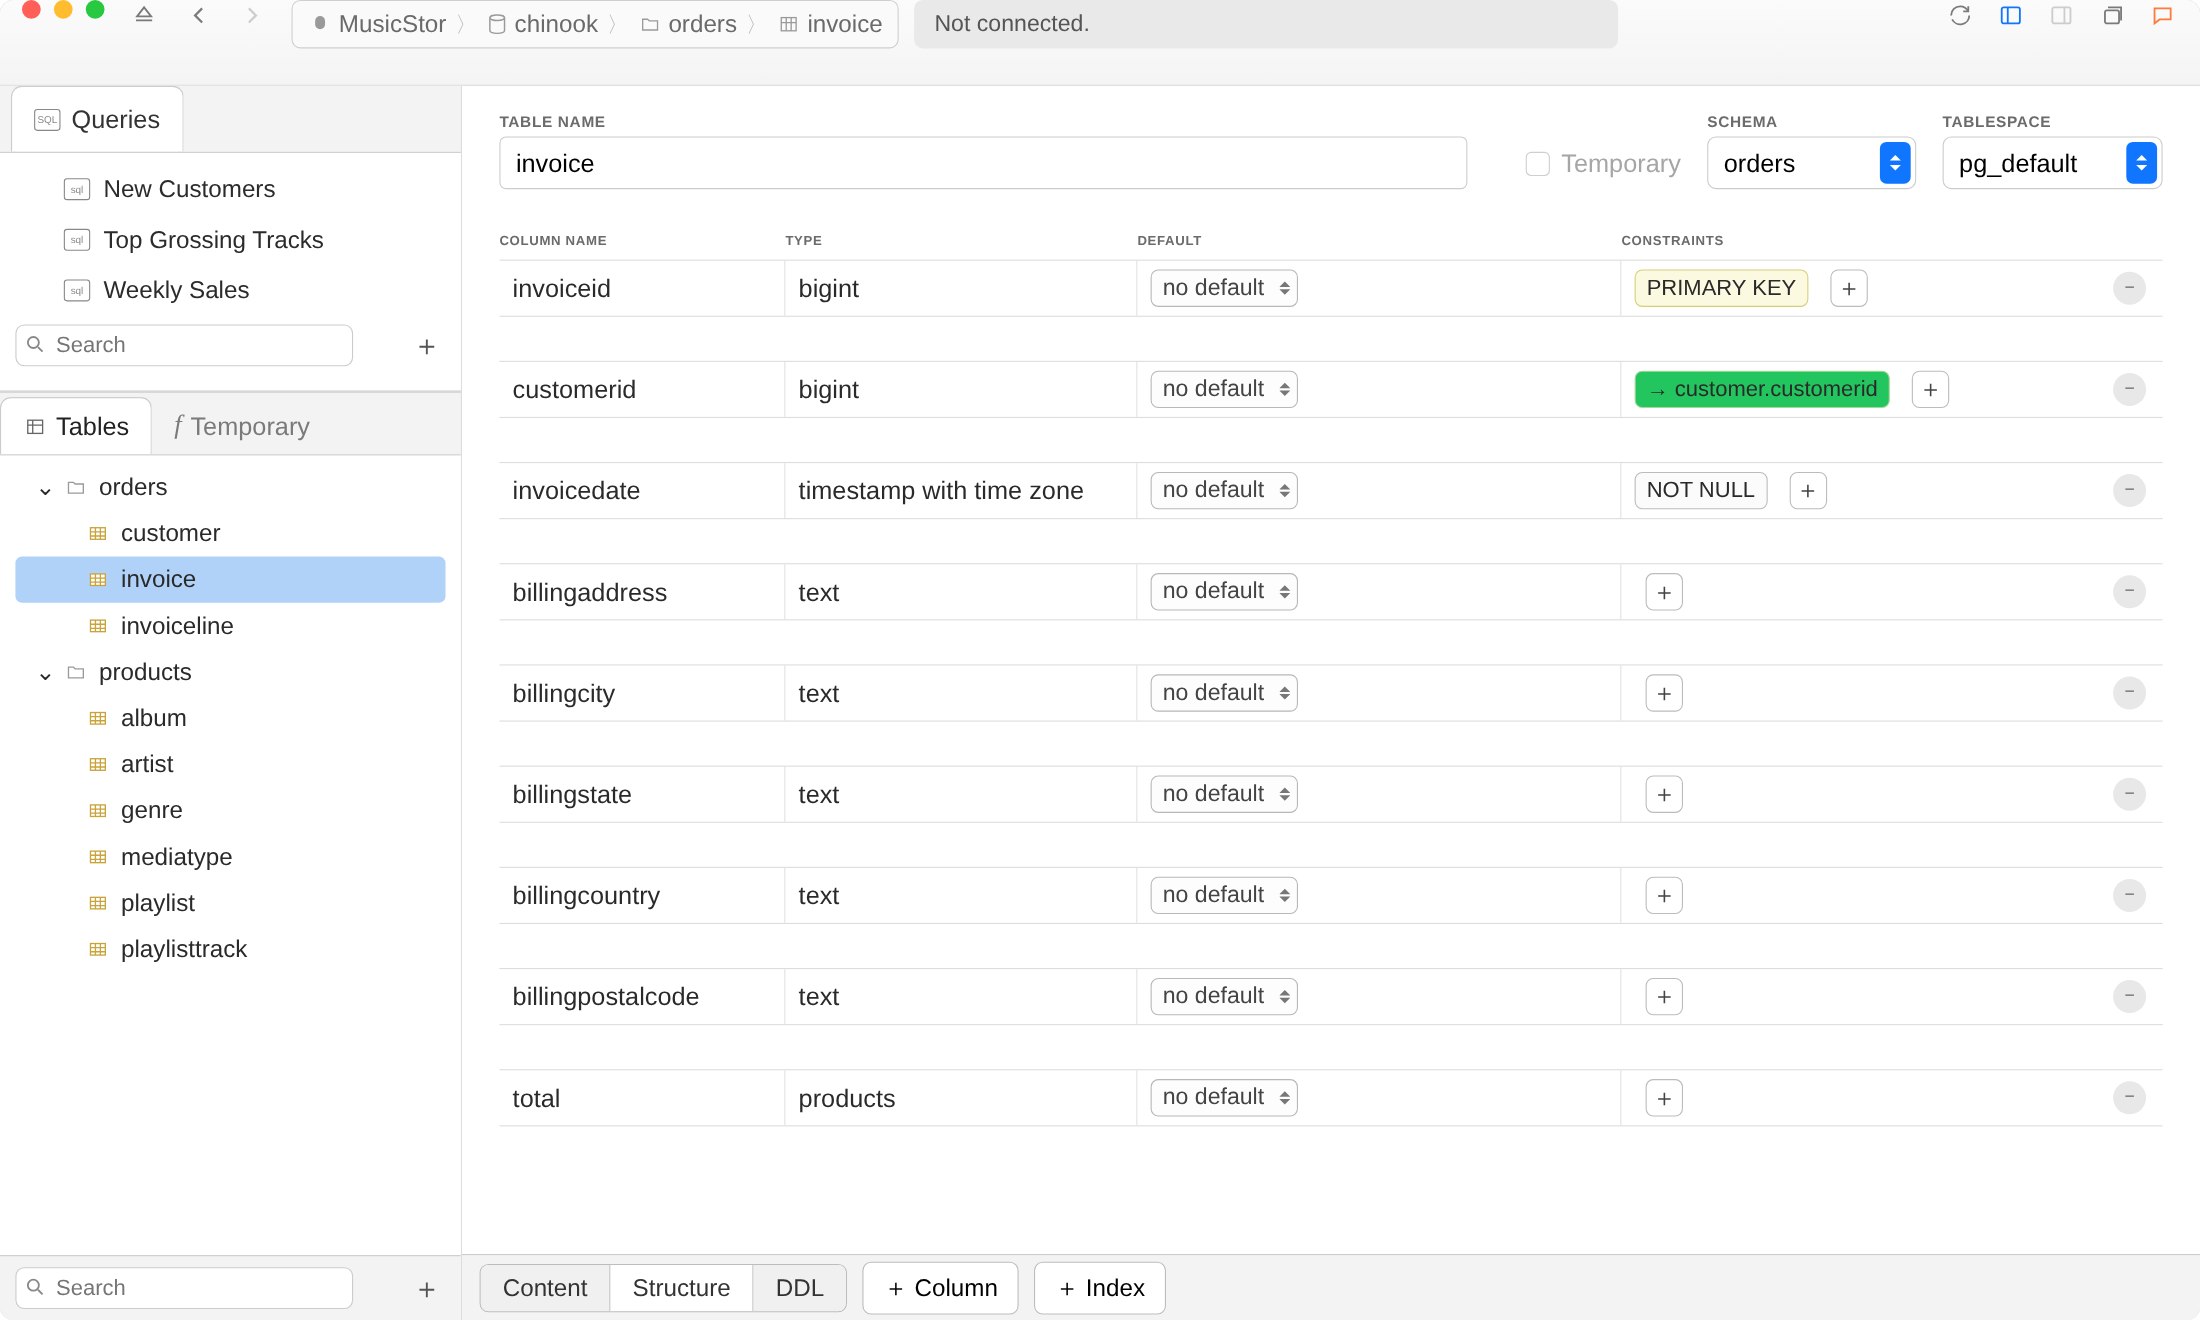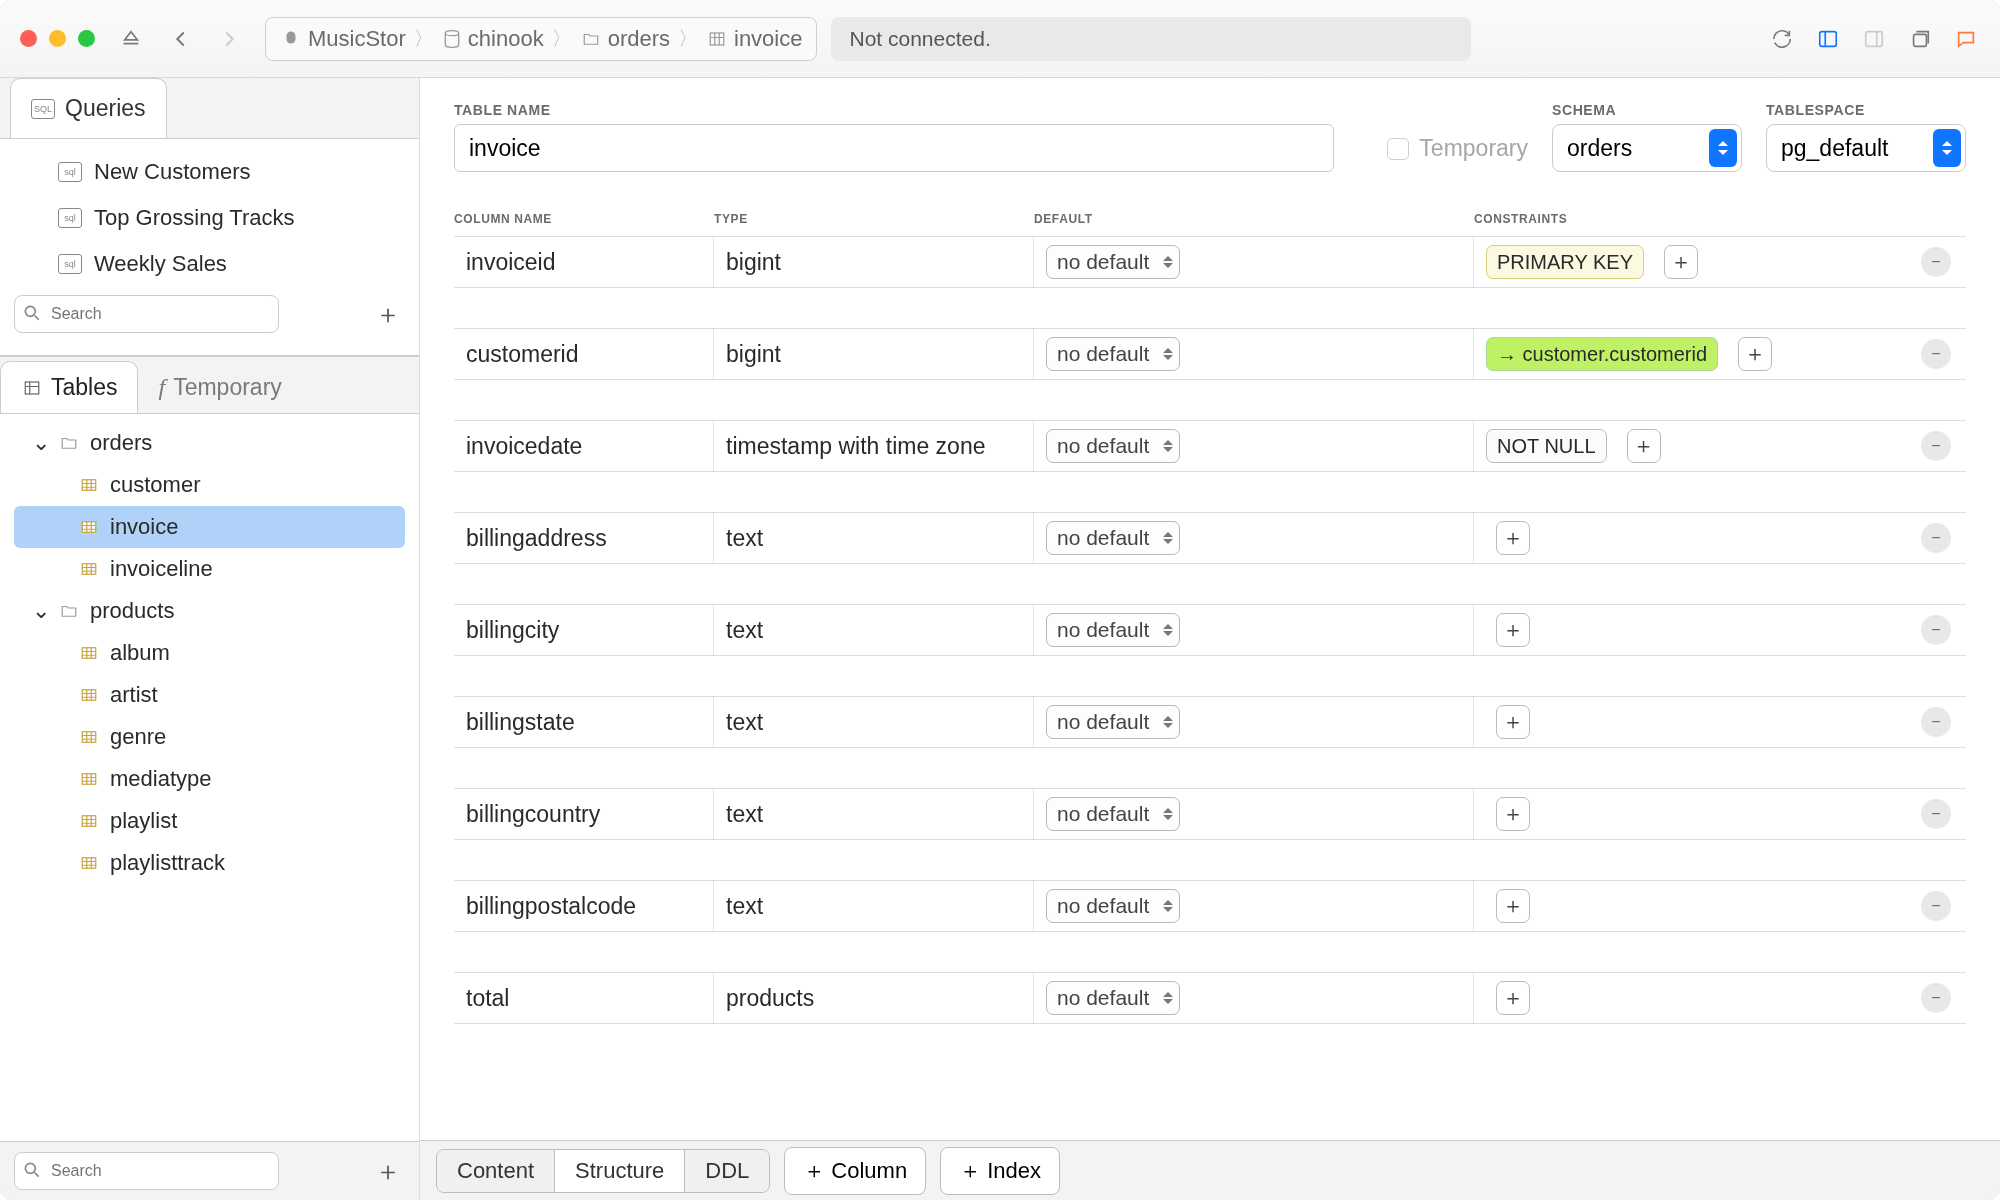--- a/index.html
+++ b/index.html
@@ -1,36 +1,36 @@
 <!DOCTYPE html>
 <html><head>
 <meta charset="utf-8">
 <style>
 * { margin:0; padding:0; box-sizing:border-box; font-family:-apple-system,BlinkMacSystemFont,"Segoe UI",sans-serif; }
 body { width:2000px; height:1200px; background:#fff; overflow:hidden; border-radius:14px; box-shadow:0 0 0 1px rgba(0,0,0,0.08); }
-.toolbar { height:78px; display:flex; align-items:center; padding:0 20px; gap:14px; background:linear-gradient(#fbfbfb,#f4f4f4); border-bottom:1px solid #d9d9d9; }
+.toolbar { height:78px; display:flex; align-items:flex-start; padding:0 20px; gap:14px; background:linear-gradient(#fbfbfb,#f4f4f4); border-bottom:1px solid #d9d9d9; }
 .traffic { display:flex; gap:12px; margin-right:8px; }
 .tl { width:17px; height:17px; border-radius:50%; }
 .red{background:#ff5f57;} .yel{background:#febc2e;} .grn{background:#28c840;}
 .tb-ico { width:28px; height:28px; display:flex; align-items:center; justify-content:center; color:#7a7a7a; }
 .tb-ico svg { width:22px; height:22px; }
 .nav-arrows { display:flex; gap:20px; margin:0 8px; }
 .breadcrumb { display:flex; align-items:center; height:44px; border:1px solid #cfcfcf; border-radius:8px; background:#fafafa; padding:0 14px; gap:6px; }
 .bc-item { display:flex; align-items:center; gap:6px; color:#6a6a6a; font-size:22px; }
 .bc-sep { color:#bbb; font-size:20px; margin:0 2px; }
 .status-pill { flex:0 0 auto; height:44px; border-radius:8px; background:#e9e9e9; color:#555; display:flex; align-items:center; padding:0 18px; font-size:21px; min-width:640px; }
 .toolbar-right { margin-left:auto; display:flex; gap:18px; align-items:center; }
 .main { display:flex; height:calc(100% - 78px); }
 .sidebar { width:420px; background:#f3f3f3; border-right:1px solid #ddd; display:flex; flex-direction:column; }
 .side-tab { height:60px; display:flex; align-items:center; }
 .side-tab .tab { height:60px; display:flex; align-items:center; padding:0 20px; gap:10px; font-size:23px; color:#333; background:#fff; border:1px solid #ccc; border-bottom:none; border-radius:10px 10px 0 0; margin-left:10px; }
 .side-panel { background:#fff; border-top:1px solid #ccc; border-bottom:1px solid #ccc; padding:10px 0; }
 .side-item { display:flex; align-items:center; gap:12px; padding:10px 24px 10px 58px; font-size:22px; color:#2b2b2b; }
 .side-search { margin:8px 14px 12px; display:flex; align-items:center; gap:8px; }
-.side-search input { flex:1; height:38px; border:1px solid #ccc; border-radius:8px; padding:0 20px 0 36px; font-size:16px; background:#fff; }
+.side-search input { flex:1; height:38px; border:1px solid #ccc; border-radius:8px; padding:0 4px 0 36px; font-size:20px; background:#fff; }
 .side-search .srch-wrap { position:relative; flex:1; }
 .side-search .srch-ico { position:absolute; left:8px; top:8px; color:#888; }
 .plus-btn { width:34px; height:34px; display:flex; align-items:center; justify-content:center; color:#555; font-size:26px; }
 .sec2 { border-top:1px solid #ccc; flex:1; display:flex; flex-direction:column; overflow:hidden;justify-content:space-between; }
 .sec2-tabs { display:flex; height:56px; align-items:flex-end; }
 .sec2-tabs .t { padding:12px 20px; font-size:23px; display:flex; align-items:center; gap:8px; color:#7a7a7a; }
 .sec2-tabs .t.active { background:#fff; border:1px solid #ccc; border-bottom:none; border-radius:10px 10px 0 0; color:#222; }
 .tree { flex:1; background:#fff; overflow:auto; border-top:1px solid #ccc; padding:8px 0; }
 .tree-item { display:flex; align-items:center; gap:10px; padding:8px 14px; font-size:22px; color:#2a2a2a; }
 .tree-item.depth1 { padding-left:32px; }
@@ -50,21 +50,21 @@
 .chk .box { width:22px; height:22px; border:1.5px solid #cfcfcf; border-radius:5px; }
 .colheaders { display:grid; grid-template-columns:260px 320px 440px 1fr 60px; gap:0; padding:8px 0 10px; font-size:12px; font-weight:600; letter-spacing:0.6px; color:#6b6b6b; }
 .col-row { display:grid; grid-template-columns:260px 320px 440px 1fr 60px; align-items:center; border-top:1px solid #ddd; border-bottom:1px solid #ddd; height:52px; margin-bottom:40px; }
 .cell { padding:0 12px; font-size:23px; color:#2a2a2a; border-right:1px solid #e2e2e2; height:100%; display:flex; align-items:center; }
 .cell:first-child{border-left:none;} .col-row .cell:nth-child(4),.col-row .remove{border-right:none;}
 .defsel { display:inline-flex; align-items:center; height:34px; border:1px solid #b8b8b8; border-radius:7px; padding:0 30px 0 10px; font-size:21px; color:#444; position:relative; background:#fdfdfd; }
 .defsel .ar { position:absolute; right:6px; display:flex; flex-direction:column; }
 .defsel .ar svg{width:10px;height:7px;}
 .badge { display:inline-flex; align-items:center; height:34px; border:1px solid #bcbcbc; border-radius:7px; padding:0 10px; font-size:20px; background:#fbfbfb; }
 .badge.pk { background:#fbf9e0; border-color:#d6cf7a; }
-.badge.fk { background:#bef264; border-color:#a9d79a; }
+.badge.fk { background:#22c55e; border-color:#a9d79a; }
 .addc { width:34px; height:34px; border:1px solid #bcbcbc; border-radius:7px; display:flex; align-items:center; justify-content:center; font-size:22px; color:#444; margin-left:10px; }
 .remove { display:flex; align-items:center; justify-content:center; }
 .remove .btn { width:30px; height:30px; border-radius:15px; background:#e8e8e8; display:flex; align-items:center; justify-content:center; color:#6b6b6b; }
 .footer { height:60px; border-top:1px solid #ccc; background:#f3f3f3; display:flex; align-items:center; padding:0 16px; gap:14px; }
 .seg { display:flex; border:1px solid #bdbdbd; border-radius:8px; overflow:hidden; }
 .seg .s { padding:8px 20px; font-size:22px; background:#f0f0f0; border-right:1px solid #bdbdbd; color:#333; }
 .seg .s:last-child{border-right:none;}
 .seg .s.active { background:#fff; }
 .footer .pill { display:flex; align-items:center; gap:6px; padding:8px 18px; border:1px solid #bdbdbd; border-radius:8px; background:#fff; font-size:22px; }
 .ic-sql { width:24px; height:20px; border:1.2px solid #888; border-radius:3px; display:inline-flex; align-items:center; justify-content:center; font-size:9px; color:#888; }

